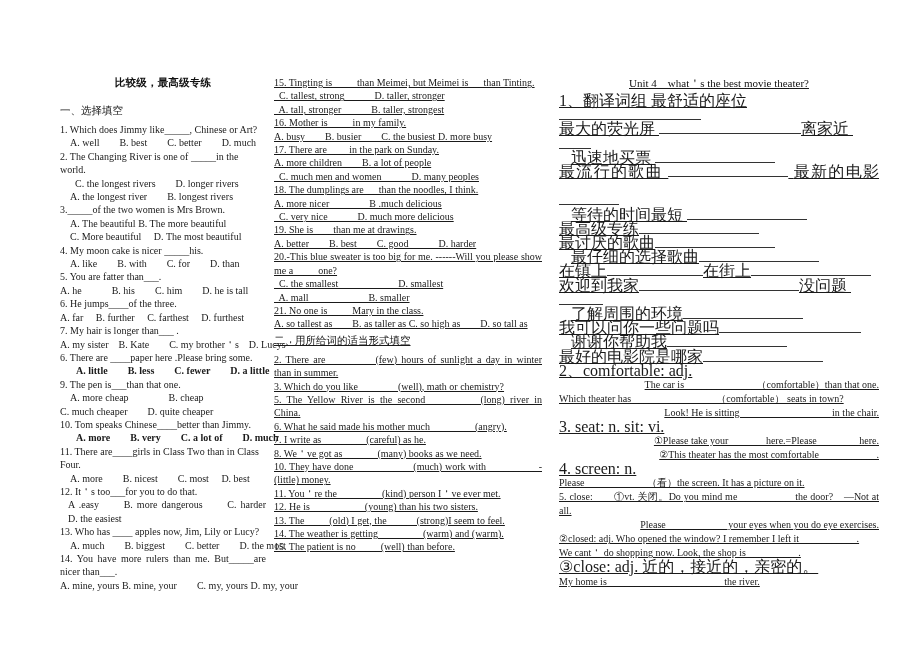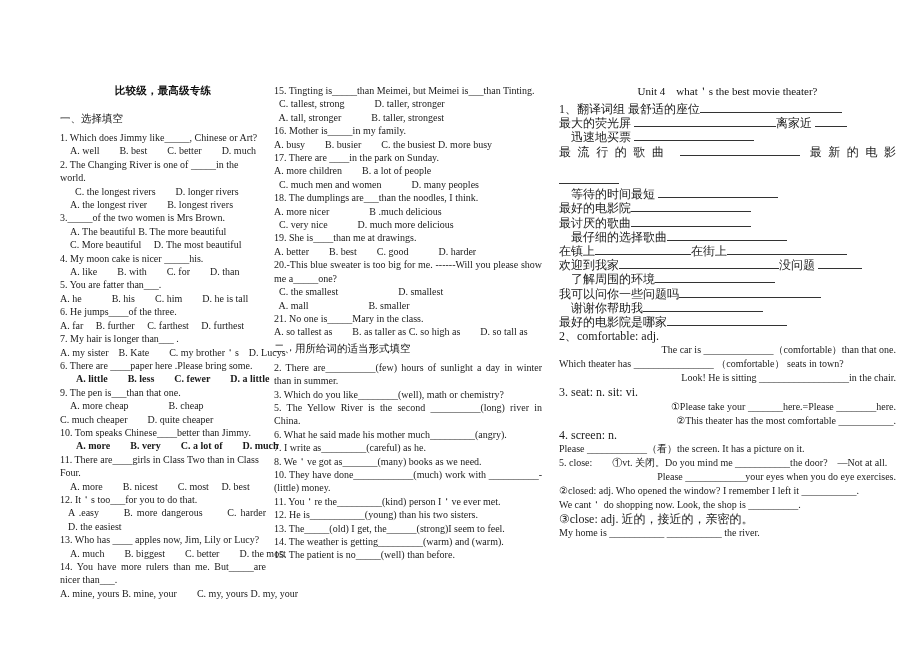--- a/index.html
+++ b/index.html
@@ -16,31 +16,31 @@
   }
   .page {
     position: relative;
     width: 920px;
     height: 650px;
     background: #ffffff;
   }
   .columns {
     position: absolute;
     left: 0;
-    top: 84px;
+    top: 76px;
     width: 920px;
     display: flex;
     align-items: flex-start;
   }
   .col {
     box-sizing: border-box;
   }
   .col-1 { width: 272px; padding-left: 60px; padding-right: 6px; }
-  .col-2 { width: 278px; padding-left: 2px; padding-right: 8px; }
-  .col-3 { width: 370px; padding-left: 9px; padding-right: 24px; }
+  .col-2 { width: 278px; padding-left: 2px; padding-right: 8px; text-decoration: underline; }
+  .col-3 { width: 370px; padding-left: 9px; padding-right: 41px; text-decoration: underline; }
 
   .doc-title {
     text-align: center;
     font-weight: bold;
     font-size: 10.5px;
     letter-spacing: 0.2px;
     margin: 0 0 14px 0;
     color: #111;
   }
   .unit-title {
@@ -67,21 +67,21 @@
     font-size: 10px;
     line-height: 13.4px;
     margin: 0;
     color: #1a1a1a;
     white-space: pre;
   }
   .opts.ind { padding-left: 10px; }
   .opts.ind2 { padding-left: 16px; font-weight: bold; }
   .q.ind { padding-left: 8px; }
   .cn {
-    font-size: 12px;
+    font-size: 16px;
     line-height: 14.2px;
     margin: 0;
     color: #1a1a1a;
   }
   .cn.ind { padding-left: 12px; }
   .cn.just {
     text-align: justify;
     text-justify: inter-character;
   }
   .cn.just:after {
@@ -234,21 +234,21 @@
 
     <div class="col col-3">
       <div class="unit-title">Unit 4　what＇s the best movie theater?</div>
 
       <p class="cn"><span>1、翻译词组</span>&nbsp;<span>最舒适的座位</span><u class="blank b-4xl"></u></p>
       <p class="cn"><span>最大的荧光屏</span>&nbsp;<u class="blank b-4xl"></u><span>离家近</span>&nbsp;<u class="blank b-s"></u></p>
       <p class="cn ind"><span>迅速地买票</span>&nbsp;<u class="blank b-3xl"></u></p>
       <p class="cn just"><span>最流行的歌曲</span>&nbsp;<u class="blank b-3xl"></u>&nbsp;<span>最新的电影</span></p>
       <p class="cn"><u class="blank b-l"></u></p>
       <p class="cn ind"><span>等待的时间最短</span>&nbsp;<u class="blank b-3xl"></u></p>
-      <p class="cn"><span>最好的电影院</span><u class="blank b-3xl"></u></p>
+      <p class="cn"><span>最高级专练</span><u class="blank b-3xl"></u></p>
       <p class="cn"><span>最讨厌的歌曲</span><u class="blank b-3xl"></u></p>
       <p class="cn ind"><span>最仔细的选择歌曲</span><u class="blank b-3xl"></u></p>
       <p class="cn"><span>在镇上</span><u class="blank b-2xl"></u><span>在街上</span><u class="blank b-3xl"></u></p>
       <p class="cn"><span>欢迎到我家</span><u class="blank b-5xl"></u><span>没问题</span>&nbsp;<u class="blank b-m"></u></p>
       <p class="cn ind"><span>了解周围的环境</span><u class="blank b-3xl"></u></p>
       <p class="cn"><span>我可以问你一些问题吗</span><u class="blank b-4xl"></u></p>
       <p class="cn ind"><span>谢谢你帮助我</span><u class="blank b-3xl"></u></p>
       <p class="cn"><span>最好的电影院是哪家</span><u class="blank b-3xl"></u></p>
 
       <p class="cn">2、comfortable: adj.</p>

